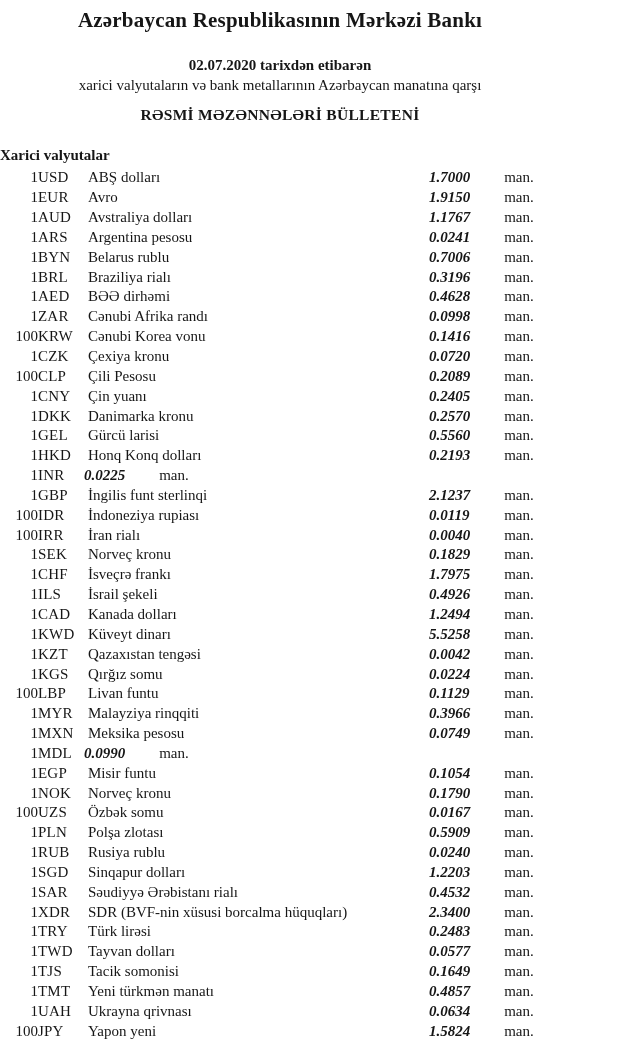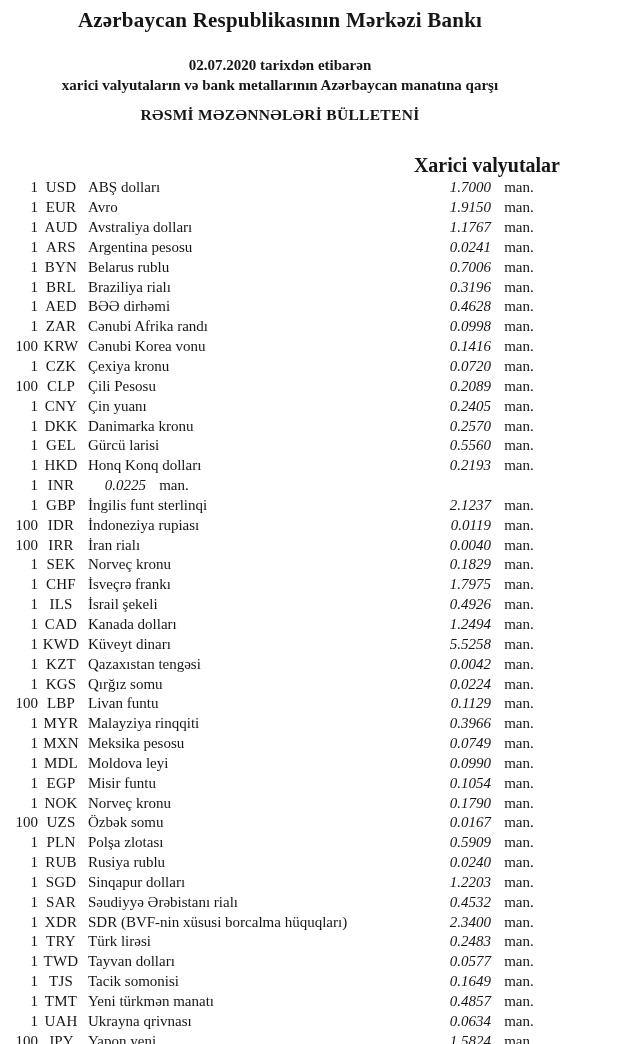--- a/index.html
+++ b/index.html
@@ -15,52 +15,52 @@
   
   .doc-header { text-align: center; }
   .doc-title {
     font-size: 21px; font-weight: bold; line-height: 27px;
     letter-spacing: 0.2px;
   }
   .doc-date {
     font-size: 15px; font-weight: bold; line-height: 20px; margin-top: 21px;
   }
   .doc-subtitle {
-    font-size: 15px; font-weight: bold; line-height: 20px;
+    font-size: 15px; font-weight: normal; line-height: 20px;
   }
   .doc-bulletin {
     font-size: 15.5px; font-weight: bold; line-height: 21px; margin-top: 9px;
     letter-spacing: 0.3px;
   }
   .section-title {
-    text-align: right;
-    font-size: 20px; font-weight: bold; line-height: 20px;
-    margin-top: 30px;
+    text-align: left;
+    font-size: 15px; font-weight: bold; line-height: 20px;
+    margin-top: 20px;
   }
 
   
   .rates-table {
     margin-top: 3px;
     padding-left: 8px;
     padding-right: 25px;
     width: 100%;
   }
   .rate-row {
     display: flex;
     align-items: center;
     height: 19.85px;
     font-size: 15px;
     white-space: nowrap;
   }
   .cell-qty   { width: 30px; text-align: right; flex: 0 0 auto; }
-  .cell-code  { width: 46px; text-align: center; flex: 0 0 auto; letter-spacing: 0.2px; }
+  .cell-code  { width: 46px; text-align: left; flex: 0 0 auto; letter-spacing: 0.2px; }
   .cell-name  { flex: 1 1 auto; text-align: left; padding-left: 4px; overflow: hidden; }
   .cell-rate  {
-    width: 62px; text-align: right; flex: 0 0 auto;
-    font-weight: normal; font-style: italic;
+    width: 62px; text-align: left; flex: 0 0 auto;
+    font-weight: bold; font-style: italic;
   }
   .cell-unit  { width: 44px; text-align: center; padding-left: 12px; flex: 0 0 auto; }
 </style>
 </head>
 <body>
 
 <div class="page">
 
   <div class="doc-header">
     <div class="doc-title">Azərbaycan Respublikasının Mərkəzi Bankı</div>
@@ -299,21 +299,20 @@
       <span class="cell-qty">1</span>
       <span class="cell-code">MXN</span>
       <span class="cell-name">Meksika pesosu</span>
       <span class="cell-rate">0.0749</span>
       <span class="cell-unit">man.</span>
     </div>
 
     <div class="rate-row">
       <span class="cell-qty">1</span>
       <span class="cell-code">MDL</span>
-      <span class="cell-name">Moldova leyi</span>
       <span class="cell-rate">0.0990</span>
       <span class="cell-unit">man.</span>
     </div>
 
     <div class="rate-row">
       <span class="cell-qty">1</span>
       <span class="cell-code">EGP</span>
       <span class="cell-name">Misir funtu</span>
       <span class="cell-rate">0.1054</span>
       <span class="cell-unit">man.</span>

